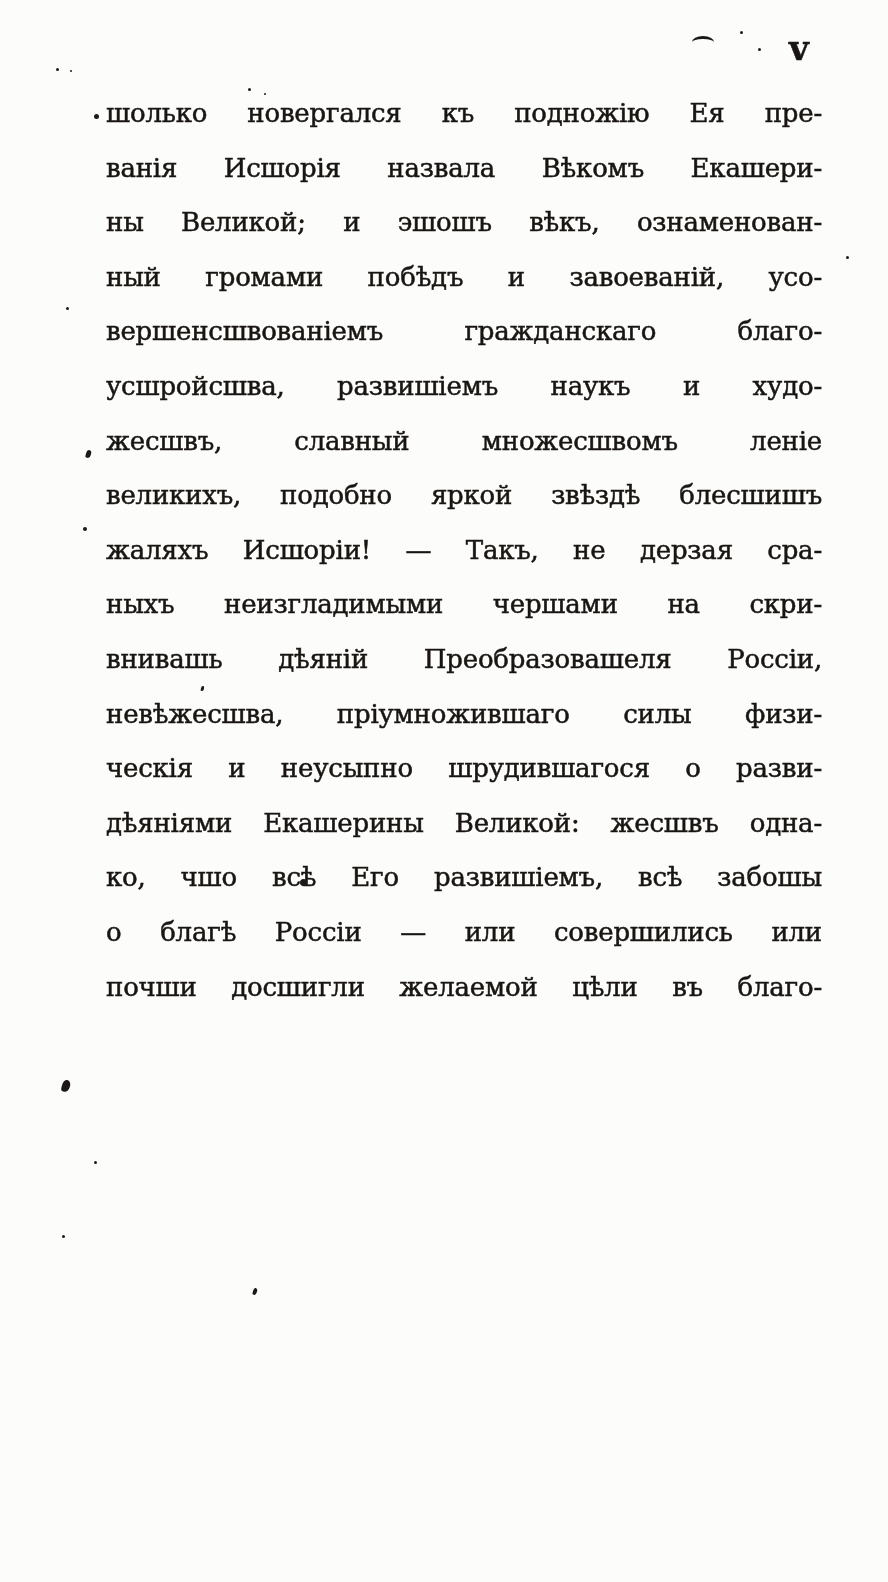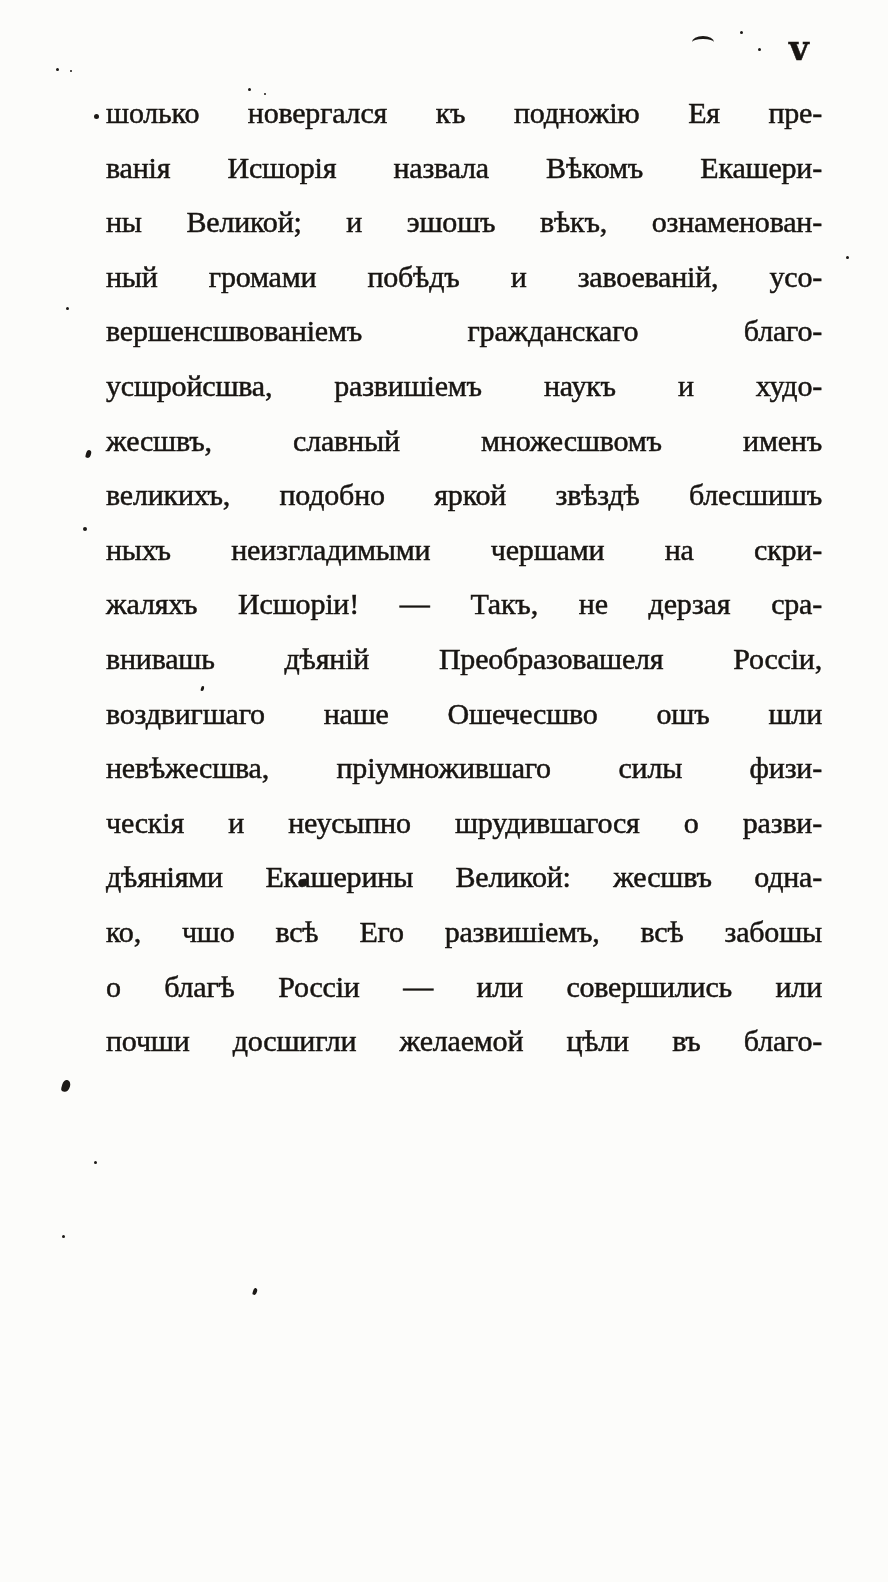--- a/index.html
+++ b/index.html
@@ -25,28 +25,27 @@
     letter-spacing: 1px;
     -webkit-text-stroke: 0.5px #181512;
   }
   .text-block {
     position: absolute;
     left: 106px;
     top: 86px;
     width: 716px;
   }
   .line {
-    font-size: 30px;
+    font-size: 26px;
     line-height: 54.6px;
     height: 54.6px;
     letter-spacing: -0.2px;
     white-space: nowrap;
     text-align: justify;
     text-align-last: justify;
-    font-family: Liberation Serif, serif;
     -webkit-text-stroke: 0.5px #181512;
   }
   .speck {
     position: absolute;
     background: #1c1916;
     border-radius: 50%;
   }
   .comma-speck {
     position: absolute;
     background: #1c1916;
@@ -68,26 +67,25 @@
 
   <div class="page-number">v</div>
 
   <div class="text-block">
     <div class="line">шолько новергался къ подножію Ея пре-</div>
     <div class="line">ванія Исшорія назвала Вѣкомъ Екашери-</div>
     <div class="line">ны Великой; и эшошъ вѣкъ, ознаменован-</div>
     <div class="line">ный громами побѣдъ и завоеваній, усо-</div>
     <div class="line">вершенсшвованіемъ гражданскаго благо-</div>
     <div class="line">усшройсшва, развишіемъ наукъ и худо-</div>
-    <div class="line">жесшвъ, славный множесшвомъ именъ</div>
+    <div class="line">жесшвъ, славный множесшвомъ леніе</div>
     <div class="line">великихъ, подобно яркой звѣздѣ блесшишъ</div>
+    <div class="line">жаляхъ Исшоріи! — Такъ, не дерзая сра-</div>
     <div class="line">ныхъ неизгладимыми чершами на скри-</div>
-    <div class="line">жаляхъ Исшоріи! — Такъ, не дерзая сра-</div>
     <div class="line">внивашь дѣяній Преобразовашеля Россіи,</div>
-    <div class="line">воздвигшаго наше Ошечесшво ошъ шли</div>
     <div class="line">невѣжесшва, пріумножившаго силы физи-</div>
     <div class="line">ческія и неусыпно шрудившагося о разви-</div>
     <div class="line">дѣяніями Екашерины Великой: жесшвъ одна-</div>
     <div class="line">ко, чшо всѣ Его развишіемъ, всѣ забошы</div>
     <div class="line">о благѣ Россіи — или совершились или</div>
     <div class="line">почши досшигли желаемой цѣли въ благо-</div>
   </div>
 
   <div>
     <div class="speck" style="left:56px; top:68px; width:3px; height:3px;"></div>

